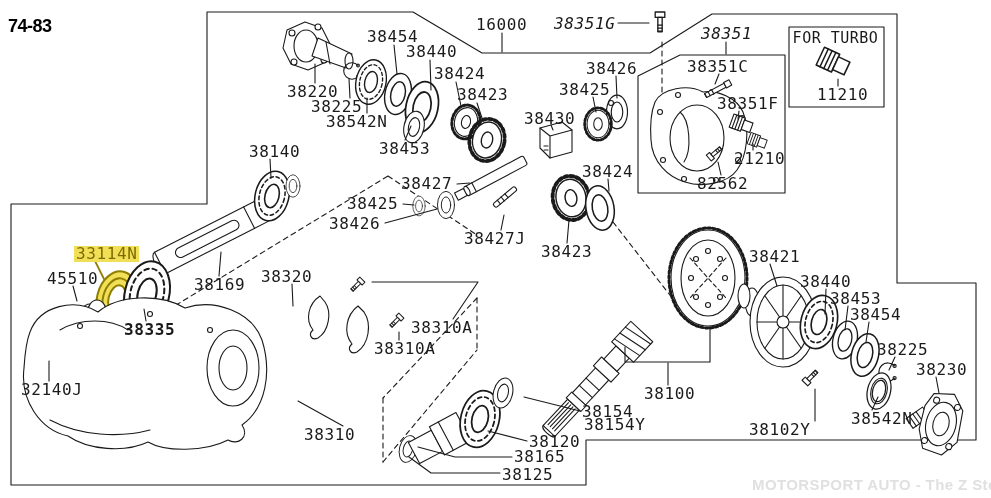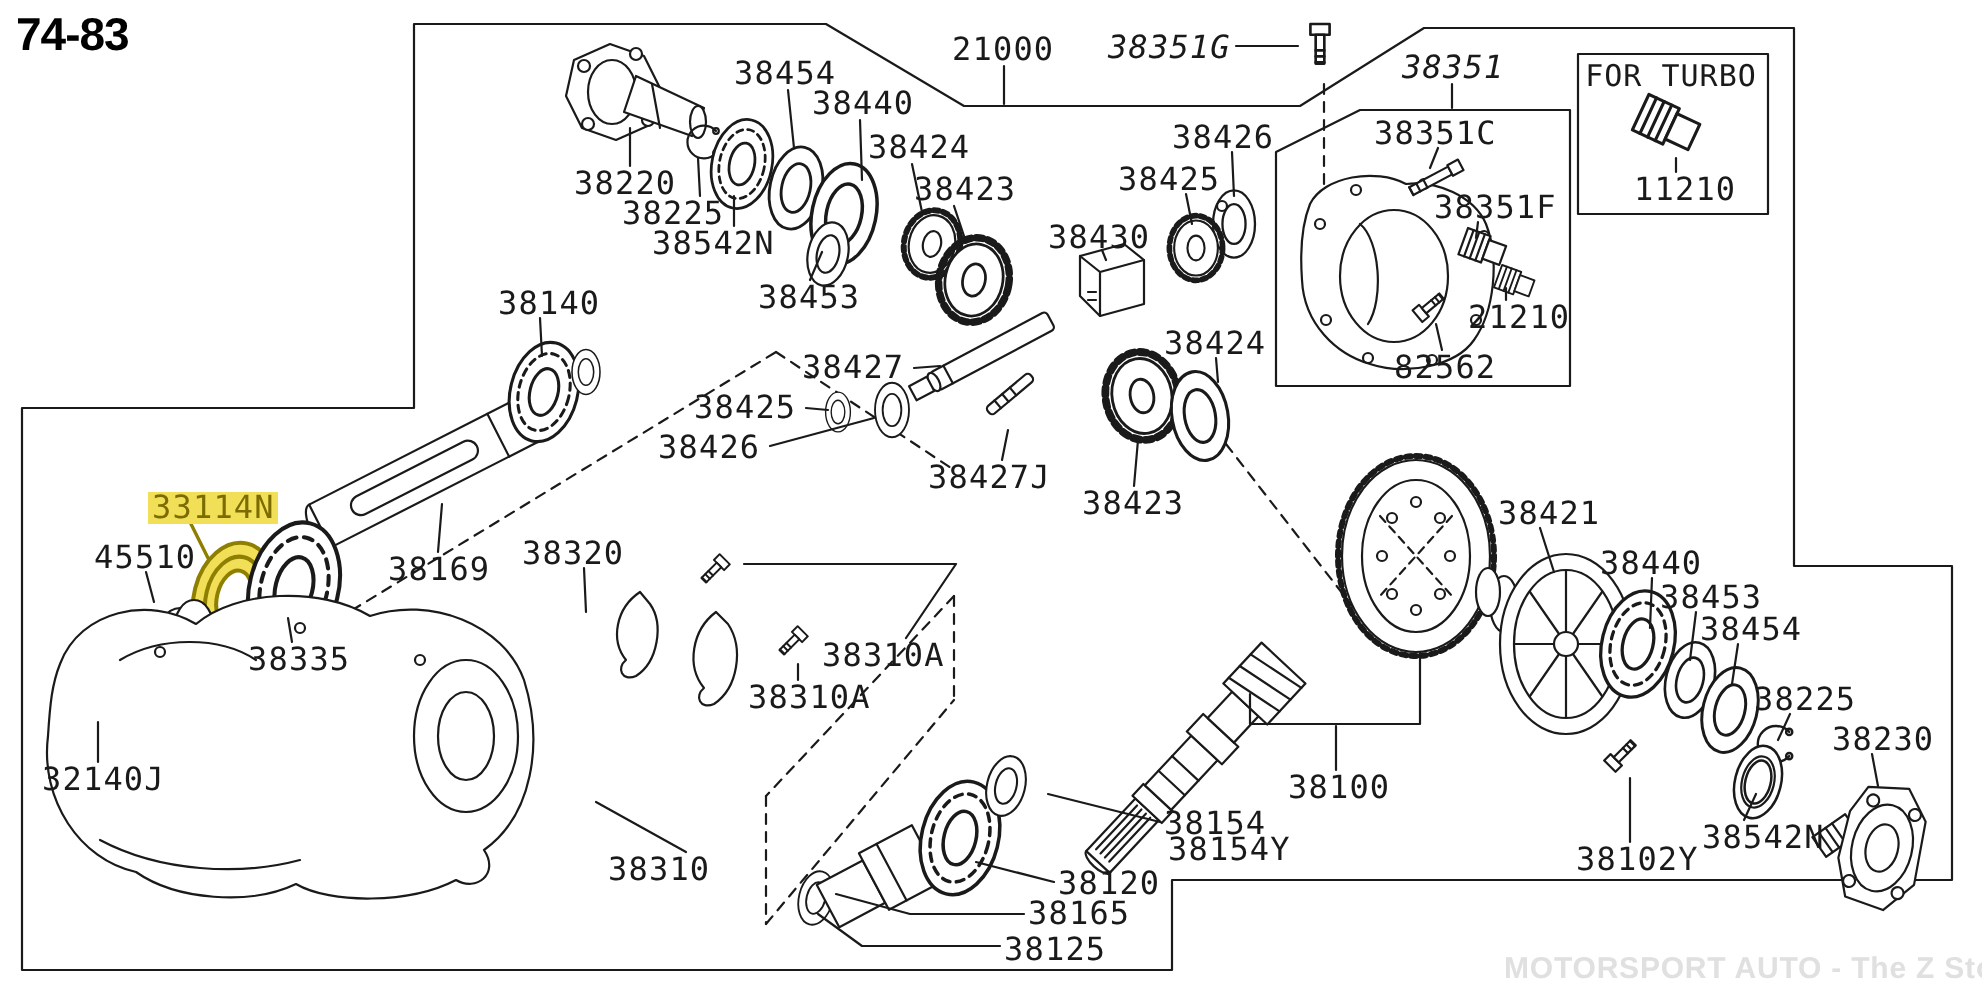--- a/index.html
+++ b/index.html
@@ -5,22 +5,22 @@
   html,body{margin:0;padding:0;background:#fff;}
   #stage{position:relative;width:991px;height:498px;background:#fff;overflow:hidden;
          font-family:"DejaVu Sans Mono",monospace;}
   #art{position:absolute;left:0;top:0;}
   #labels{position:absolute;left:0;top:0;width:991px;height:498px;pointer-events:none;}
   .plabel{position:absolute;font:16px "DejaVu Sans Mono",monospace;letter-spacing:.6px;
           line-height:1;color:#1a1a1a;white-space:nowrap;}
   .plabel.hl{background:#f2df58;color:#7c6c00;padding:0 2px;}
   .leader{fill:none;stroke:#1a1a1a;stroke-width:1.1;}
   .leader.hl{stroke:#8f7f00;stroke-width:1.7;}
-  #year{position:absolute;left:8px;top:4px;font-family:"Liberation Sans",sans-serif;
-        font-weight:bold;font-size:23px;letter-spacing:-.5px;color:#000;}
+  #year{position:absolute;left:8px;top:16px;font-family:"Liberation Sans",sans-serif;
+        font-weight:bold;font-size:18px;letter-spacing:-.5px;color:#000;}
   #turbo-title{position:absolute;left:789px;top:29px;width:93px;text-align:center;
         font:15px "DejaVu Sans Mono",monospace;letter-spacing:.5px;color:#1a1a1a;}
   #watermark{position:absolute;left:752px;top:476px;font-family:"Liberation Sans",sans-serif;
         font-weight:bold;font-size:15px;letter-spacing:.4px;color:#e0e0e0;white-space:nowrap;}
 </style>
 </head>
 <body>
 
 <div id="stage">
 
@@ -326,55 +326,55 @@
 
   <div id="labels">
       <div class="plabel" style="left: 287px; top: 84px;">38220</div>
       <div class="plabel" style="left: 311px; top: 99px;">38225</div>
       <div class="plabel" style="left: 326px; top: 114px;">38542N</div>
       <div class="plabel" style="left: 367px; top: 29px;">38454</div>
       <div class="plabel" style="left: 406px; top: 44px;">38440</div>
       <div class="plabel" style="left: 434px; top: 66px;">38424</div>
       <div class="plabel" style="left: 457px; top: 87px;">38423</div>
       <div class="plabel" style="left: 379px; top: 141px;">38453</div>
-      <div class="plabel" style="left: 476px; top: 17px;">21000</div>
+      <div class="plabel" style="left: 476px; top: 17px;">16000</div>
       <div class="plabel" style="left: 554px; top: 16px; font-style: italic;">38351G</div>
       <div class="plabel" style="left: 586px; top: 61px;">38426</div>
       <div class="plabel" style="left: 559px; top: 82px;">38425</div>
       <div class="plabel" style="left: 524px; top: 111px;">38430</div>
       <div class="plabel" style="left: 701px; top: 26px; font-style: italic;">38351</div>
       <div class="plabel" style="left: 687px; top: 59px;">38351C</div>
       <div class="plabel" style="left: 717px; top: 96px;">38351F</div>
       <div class="plabel" style="left: 734px; top: 151px;">21210</div>
       <div class="plabel" style="left: 697px; top: 176px;">82562</div>
       <div class="plabel" style="left: 401px; top: 176px;">38427</div>
       <div class="plabel" style="left: 347px; top: 196px;">38425</div>
       <div class="plabel" style="left: 329px; top: 216px;">38426</div>
       <div class="plabel" style="left: 464px; top: 231px;">38427J</div>
       <div class="plabel" style="left: 582px; top: 164px;">38424</div>
       <div class="plabel" style="left: 541px; top: 244px;">38423</div>
       <div class="plabel" style="left: 249px; top: 144px;">38140</div>
       <div class="plabel" style="left: 194px; top: 277px;">38169</div>
       <div class="plabel" style="left: 47px; top: 271px;">45510</div>
       <div class="plabel hl" style="left: 74px; top: 246px; text-align: center;">33114N</div>
-      <div class="plabel" style="left: 124px; top: 322px;">38335</div>
+      <div class="plabel" style="left: 124px; top: 322px; font-weight: bold;">38335</div>
       <div class="plabel" style="left: 21px; top: 382px;">32140J</div>
       <div class="plabel" style="left: 261px; top: 269px;">38320</div>
       <div class="plabel" style="left: 411px; top: 320px;">38310A</div>
       <div class="plabel" style="left: 374px; top: 341px;">38310A</div>
       <div class="plabel" style="left: 304px; top: 427px;">38310</div>
       <div class="plabel" style="left: 644px; top: 386px;">38100</div>
       <div class="plabel" style="left: 582px; top: 404px;">38154</div>
       <div class="plabel" style="left: 584px; top: 417px; text-align: center;">38154Y</div>
       <div class="plabel" style="left: 529px; top: 434px;">38120</div>
       <div class="plabel" style="left: 514px; top: 449px;">38165</div>
       <div class="plabel" style="left: 502px; top: 467px;">38125</div>
       <div class="plabel" style="left: 749px; top: 249px;">38421</div>
       <div class="plabel" style="left: 800px; top: 274px;">38440</div>
       <div class="plabel" style="left: 830px; top: 291px;">38453</div>
       <div class="plabel" style="left: 850px; top: 307px;">38454</div>
       <div class="plabel" style="left: 877px; top: 342px;">38225</div>
       <div class="plabel" style="left: 916px; top: 362px;">38230</div>
       <div class="plabel" style="left: 851px; top: 411px;">38542N</div>
-      <div class="plabel" style="left: 788px; top: 422px;">38102Y</div>
+      <div class="plabel" style="left: 749px; top: 422px;">38102Y</div>
       <div class="plabel" style="left: 817px; top: 87px;">11210</div>
     </div>
 </div>
 
 </body></html>

